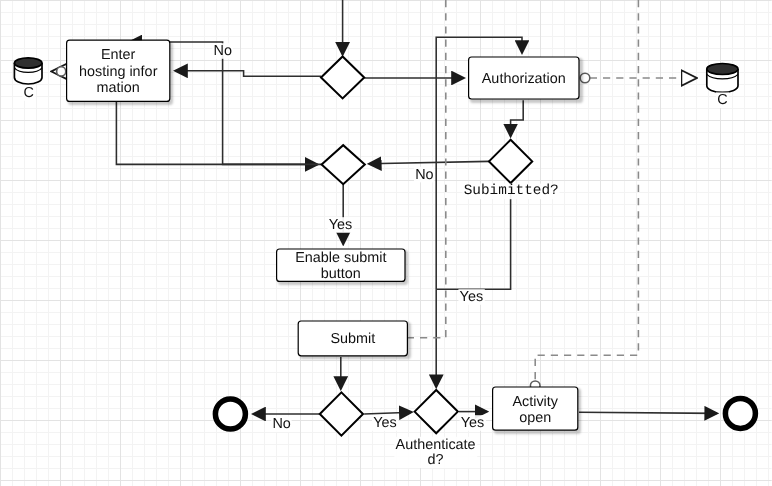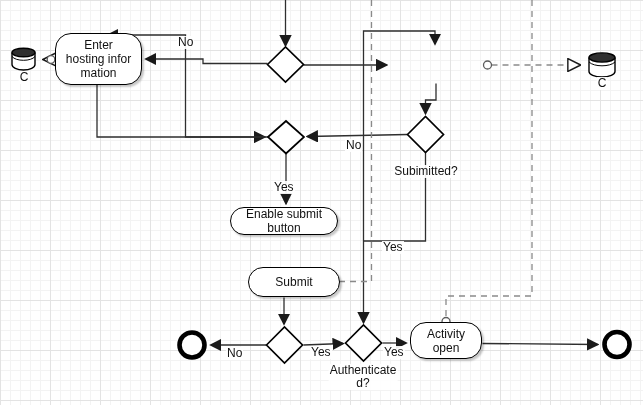--- a/index.html
+++ b/index.html
@@ -15,21 +15,21 @@
       linear-gradient(#f3f3f3 1px, transparent 1px),
       linear-gradient(90deg,#f3f3f3 1px, transparent 1px);
     background-size:50px 50px,50px 50px,10px 10px,10px 10px;
   }
   #edges{position:absolute;left:0;top:0;}
   .node{
     position:absolute;
     box-sizing:border-box;
     background:#ffffff;
     border:1.4px solid #000000;
-    border-radius:16px;
+    border-radius:3px;
     box-shadow:2px 2px 2px rgba(0,0,0,0.22);
     display:flex;align-items:center;justify-content:center;
     font-size:12px;line-height:14px;color:#111;
     text-align:center;white-space:pre-line;
   }
   .lbl{
     position:absolute;
     font-size:12px;line-height:13px;color:#111;
     background:rgba(255,255,255,0.92);
     padding:0 1px;
@@ -106,33 +106,36 @@
       <ellipse cx="602" cy="57.5" rx="13" ry="4.6" fill="#2f2f2f" stroke="#000000" stroke-width="1.4"></ellipse>
       <path d="M589 62 C591.5 64.5 596.5 65.8 602 65.8 C607.5 65.8 612.5 64.5 615 62" fill="none" stroke="#000000" stroke-width="1"></path>
     </g>
   </svg>
 
   <div class="node" style="left:55px;top:33px;width:87px;height:52px;">
     <span>Enter
 hosting infor
 mation</span>
   </div>
+  <div class="node" style="left:390px;top:47px;width:93px;height:36px;">
+    <span>Authorization</span>
+  </div>
   <div class="node" style="left:230px;top:207px;width:108px;height:28px;">
     <span>Enable submit
 button</span>
   </div>
   <div class="node" style="left:248px;top:267px;width:92px;height:30px;">
     <span>Submit</span>
   </div>
   <div class="node" style="left:410px;top:322px;width:72px;height:37px;">
     <span>Activity
 open</span>
   </div>
 
-  <div class="lbl ctr" style="left:426px;top:165px;">Subimitted?</div>
+  <div class="lbl ctr" style="left:426px;top:153px;font-family:Liberation Mono, monospace;">Subimitted?</div>
   <div class="lbl ctr" style="left:363px;top:364px;">Authenticate
 d?</div>
 
   <div class="lbl" style="left:177px;top:36px;">No</div>
   <div class="lbl" style="left:345px;top:139px;">No</div>
   <div class="lbl" style="left:273px;top:181px;">Yes</div>
   <div class="lbl" style="left:382px;top:241px;">Yes</div>
   <div class="lbl" style="left:226px;top:347px;">No</div>
   <div class="lbl" style="left:310px;top:346px;">Yes</div>
   <div class="lbl" style="left:383px;top:346px;">Yes</div>

